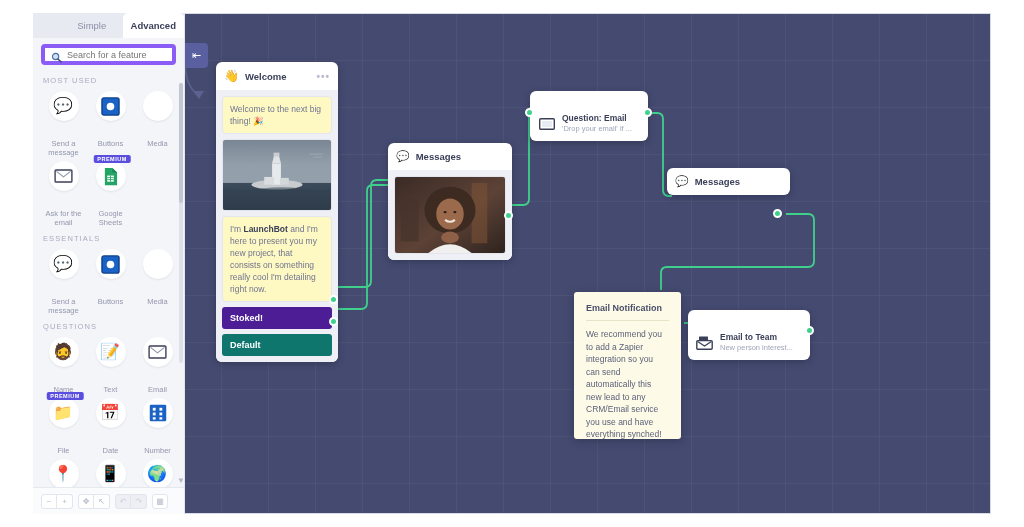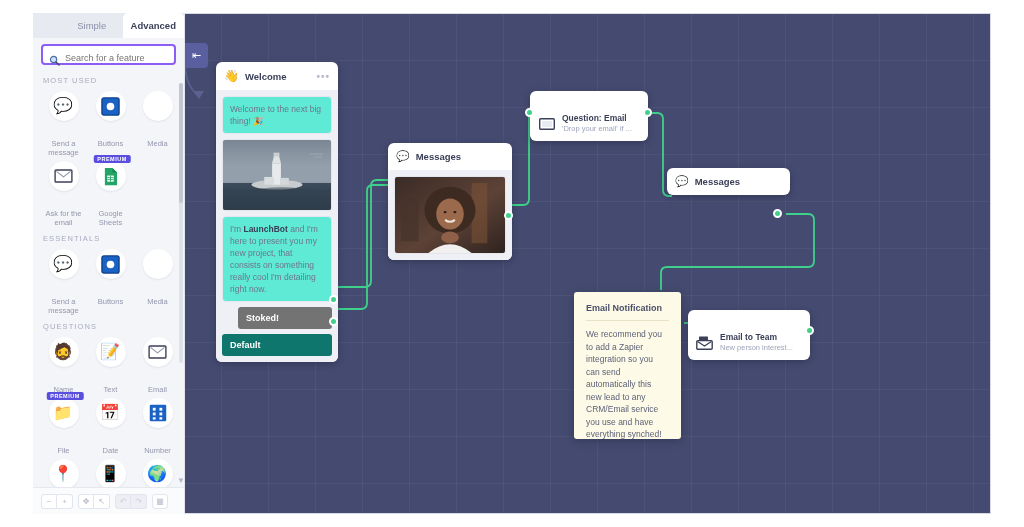--- a/index.html
+++ b/index.html
@@ -61,24 +61,24 @@
     cursor: pointer;
   }
   .tab.active {
     background: #ffffff;
     color: #3c4159;
     font-weight: bold;
     border-radius: 5px 5px 0 0;
   }
   .search-wrap { padding: 6px 8px 4px 8px; }
   .search-box {
-    display: flex; align-items: flex-end;
+    display: flex; align-items: center;
     height: 21px;
     background: #ffffff;
-    border: 2px solid #8b5cf6;
+    border: 4px solid #8b5cf6;
     border-radius: 4px;
     padding: 0 6px;
     gap: 5px;
   }
   .search-box .sicon { width: 11px; height: 11px; flex: 0 0 auto; }
   .search-box input {
     border: 0; outline: 0; width: 100%;
     font-size: 9px; color: #9296ad;
     font-family: "Liberation Sans", sans-serif;
     background: transparent;
@@ -202,38 +202,38 @@
   .node-head {
     display: flex; align-items: center;
     gap: 6px;
     padding: 7px 8px;
     font-size: 9.5px; font-weight: bold;
     color: #3b4059;
   }
   .node-dots { margin-left: auto; color: #b9bccc; font-size: 10px; letter-spacing: 1px; }
   .node-body { padding: 6px; background: #eef0f6; border-radius: 0 0 6px 6px; }
   .bubble {
-    background: #5eead4;
+    background: #fef9c3;
     border: 1px solid #e4e6ef;
     border-radius: 4px;
     padding: 6px 7px;
     font-size: 8.5px; line-height: 12px;
     color: #6f7490;
   }
   .bubble b { color: #3b4059; }
   .node-img {
     width: 100%; border-radius: 3px; display: block;
     border: 1px solid #e4e6ef;
   }
   .btn-row {
     color: #fff; font-size: 9px; font-weight: bold;
     border-radius: 3px; padding: 6px 8px;
     margin-top: 5px; position: relative;
   }
-  .btn-pink { background: #737373; margin-left: 16px; }
+  .btn-pink { background: #4c1d95; }
   .btn-purple { background: #0f766e; }
 
   .port {
     position: absolute;
     width: 9px; height: 9px;
     border-radius: 50%;
     background: #3fd18b;
     border: 2px solid #ffffff;
     z-index: 14;
   }

